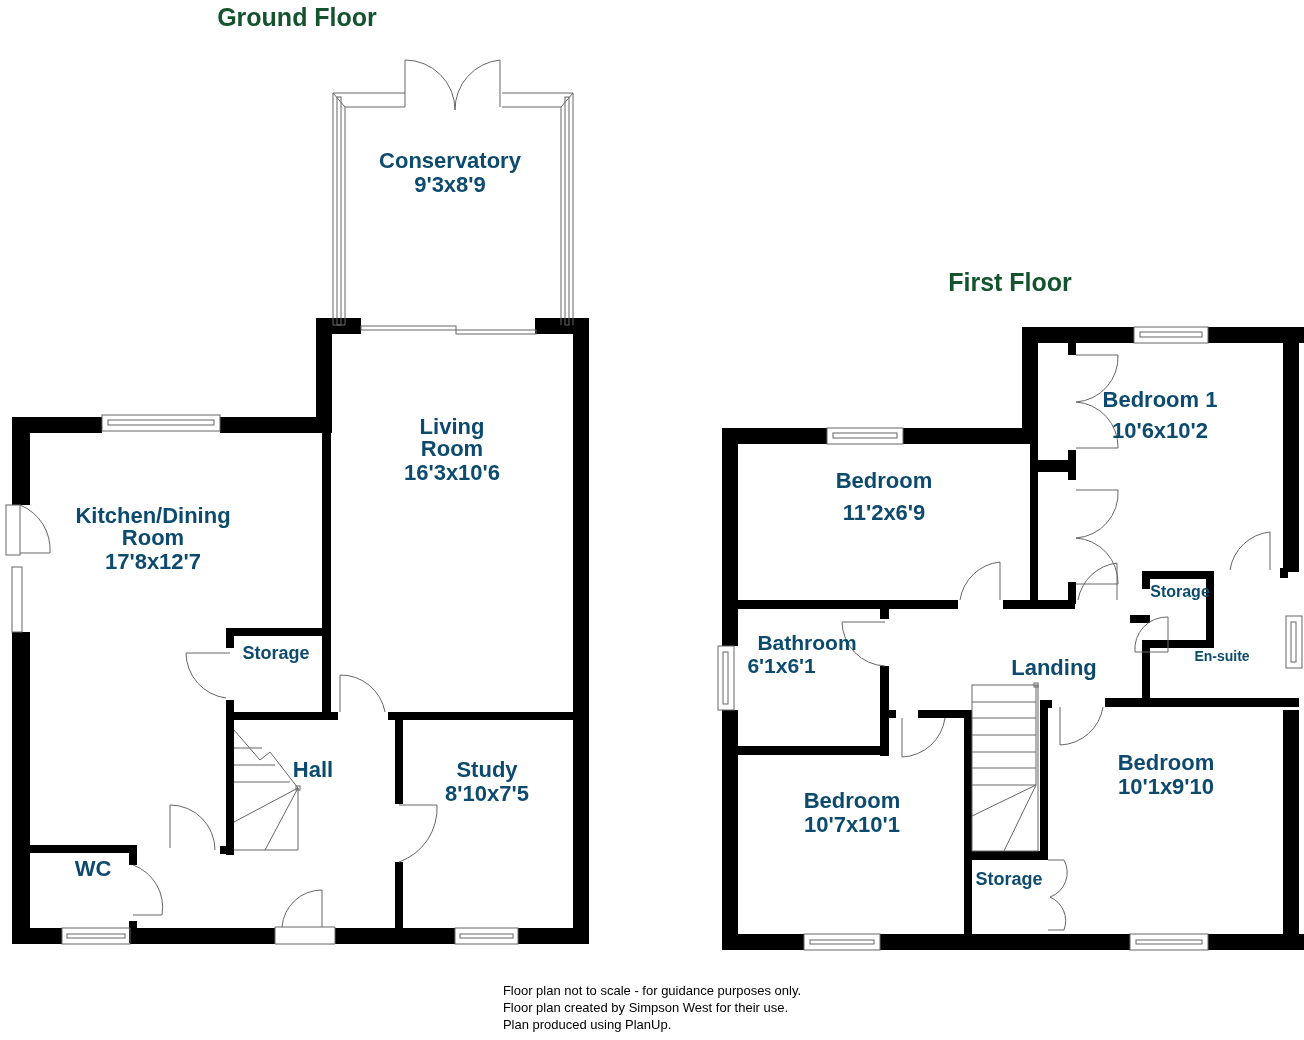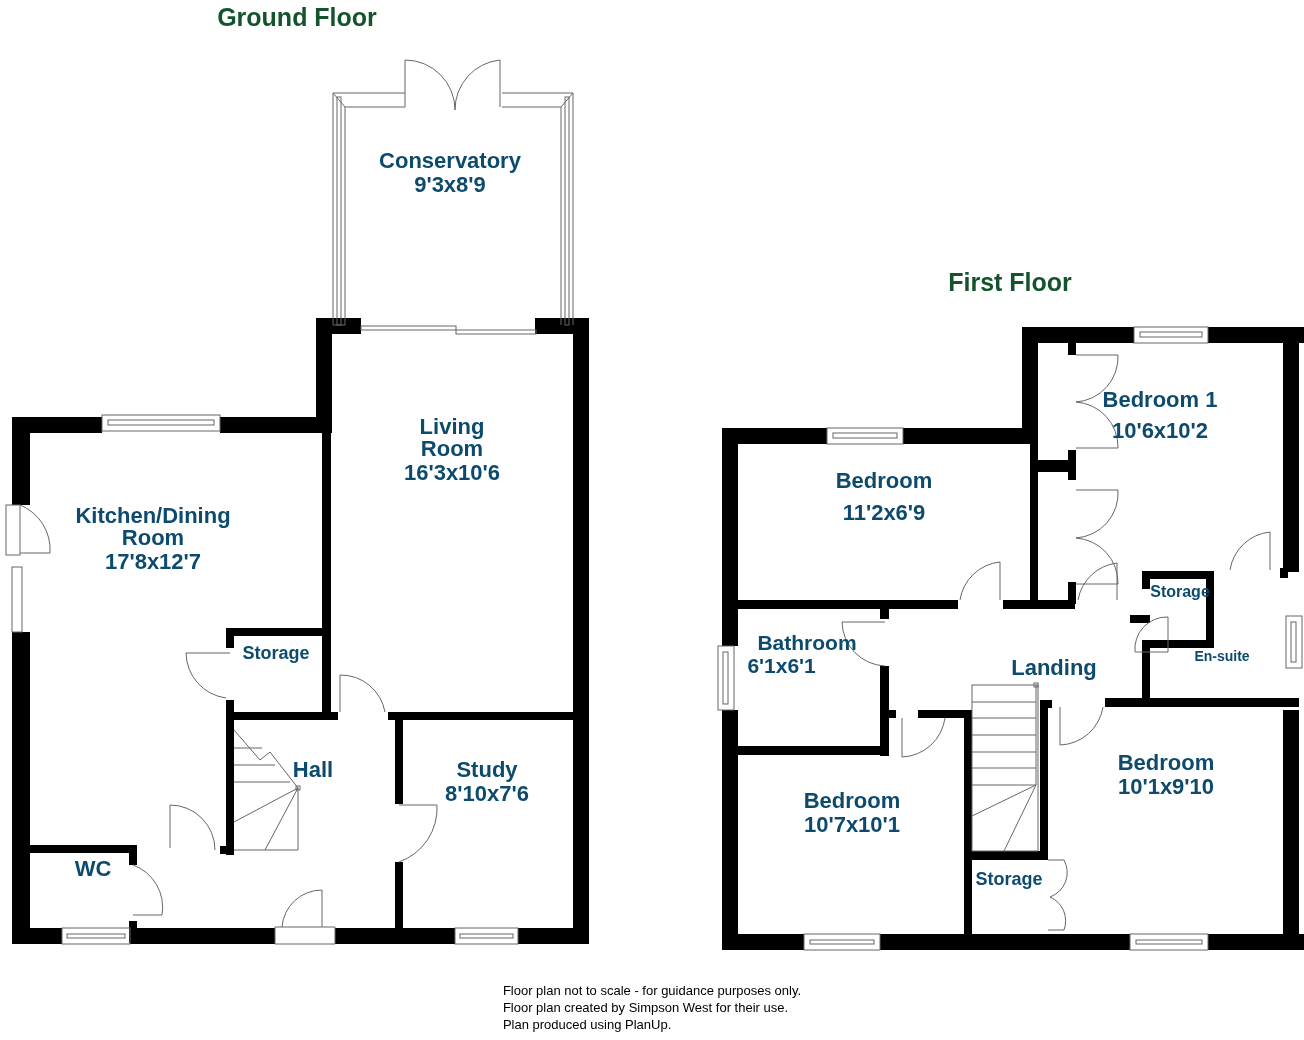--- a/index.html
+++ b/index.html
@@ -211,21 +211,21 @@
   <span class="dim">17'8x12'7</span>
 </div>
 <div class="room-label small" style="left:276px; top:644px;">
   <span class="name">Storage</span>
 </div>
 <div class="room-label" style="left:313px; top:759px;">
   <span class="name">Hall</span>
 </div>
 <div class="room-label" style="left:487px; top:759px;">
   <span class="name">Study</span>
-  <span class="dim">8'10x7'6</span>
+  <span class="dim">8'10x7'5</span>
 </div>
 <div class="room-label" style="left:93px; top:858px;">
   <span class="name">WC</span>
 </div>
 
 <div class="room-label" style="left:1160px; top:389px;">
   <span class="name">Bedroom 1</span>
   <span class="dim" style="margin-top:9px;">10'6x10'2</span>
 </div>
 <div class="room-label" style="left:884px; top:470px;">

